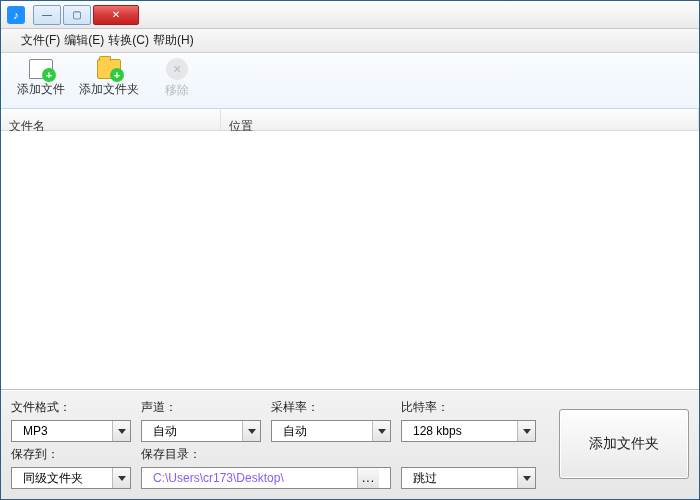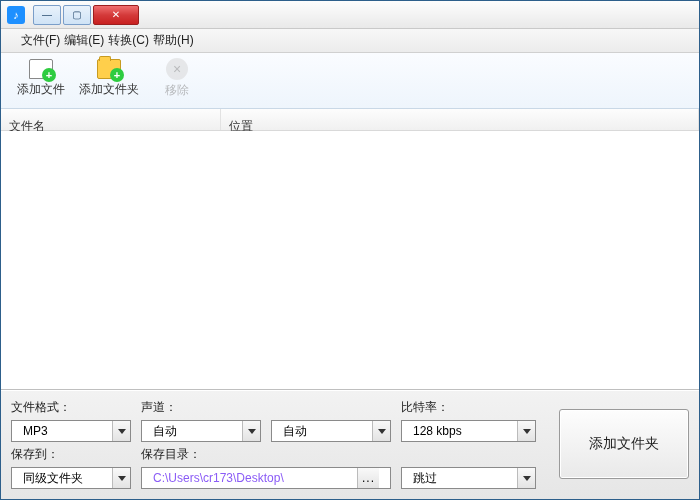--- a/index.html
+++ b/index.html
@@ -86,20 +86,21 @@
   </div>
   <div class="listarea">
     <div style="height:400px"></div>
   </div>
 
   <div class="bottompanel">
     <div class="settings">
 
       <label style="grid-column:1;grid-row:1">文件格式：</label>
       <label style="grid-column:2;grid-row:1">声道：</label>
+      <label style="grid-column:3;grid-row:1">采样率：</label>
       <label style="grid-column:4;grid-row:1">比特率：</label>
 
       <div class="combo" style="grid-column:1;grid-row:2">
           <span>MP3</span>
           <span class="caret"></span>
         </div>
       <div class="combo" style="grid-column:2;grid-row:2">
           <span>自动</span>
           <span class="caret"></span>
         </div>

